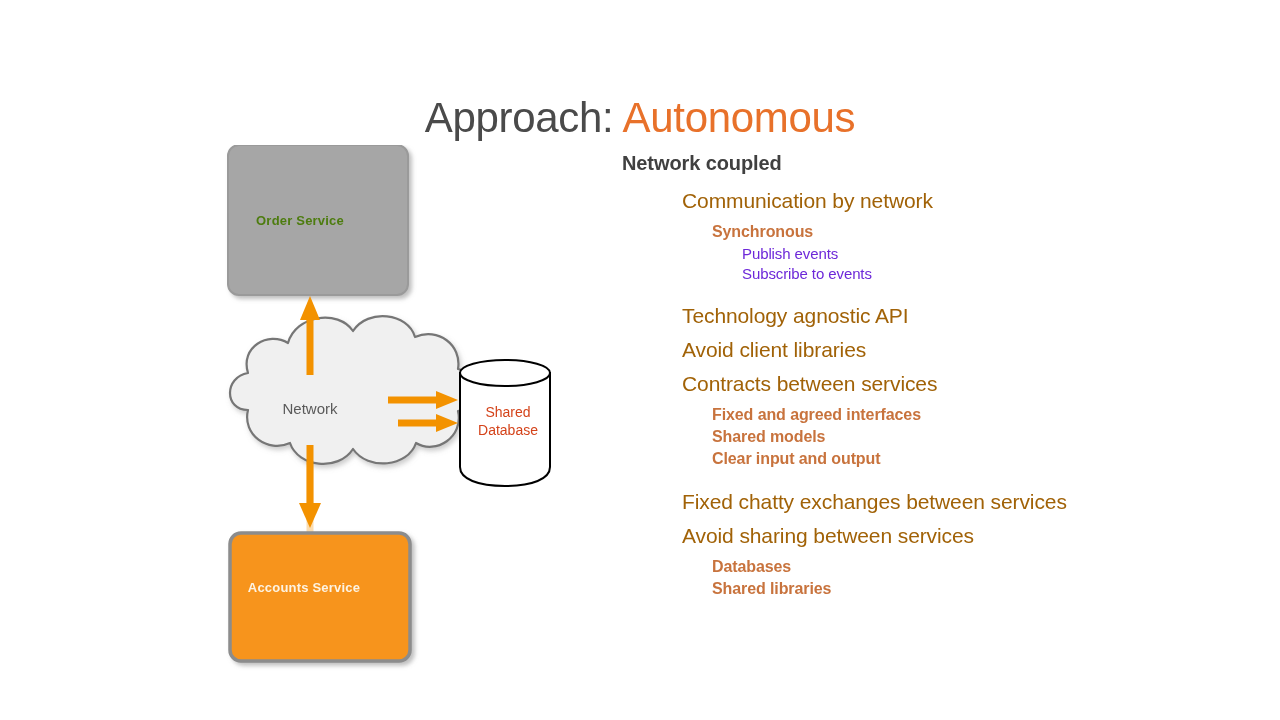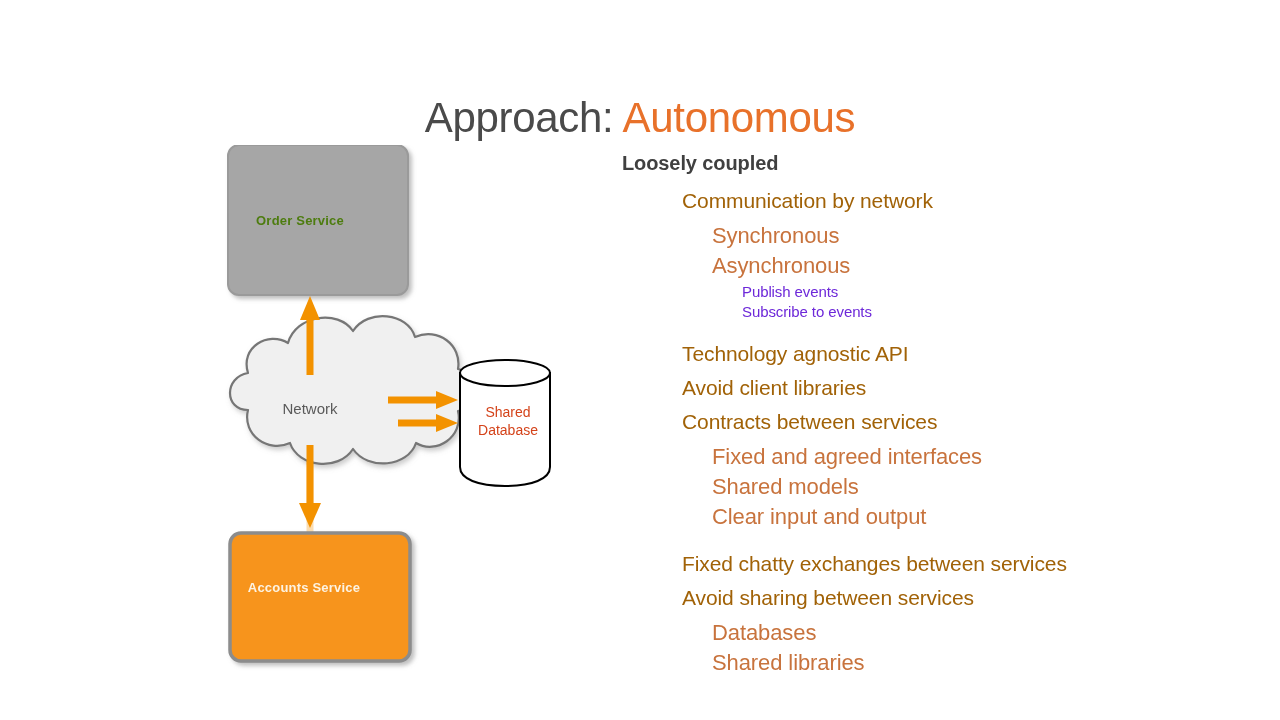--- a/index.html
+++ b/index.html
@@ -86,22 +86,22 @@
   }
   .lvl2 {
     font-size: 21px;
     font-weight: 400;
     color: #a16207;
     margin-left: 82px;
     margin-bottom: 10px;
     letter-spacing: -0.1px;
   }
   .lvl3 {
-    font-size: 22px;
-    font-weight: 400;
+    font-size: 16px;
+    font-weight: 700;
     color: #c8733d;
     margin-left: 112px;
     margin-bottom: 4px;
     letter-spacing: -0.1px;
   }
   .lvl4 {
     font-size: 15px;
     font-weight: 400;
     color: #6d28d9;
     margin-left: 142px;
@@ -183,24 +183,23 @@
   </svg>
 
   <div class="node-label" id="order-service-label">Order Service</div>
   <div class="node-label" id="network-label">Network</div>
   <div class="node-label" id="database-label">Shared
 Database</div>
   <div class="node-label" id="accounts-service-label">Accounts Service</div>
 </div>
 
 <div id="bullets">
-    <div class="bullet lvl1">Loosely coupled</div>
+    <div class="bullet lvl1">Network coupled</div>
     <div class="bullet lvl2">Communication by network</div>
     <div class="bullet lvl3">Synchronous</div>
-    <div class="bullet lvl3">Asynchronous</div>
     <div class="bullet lvl4">Publish events</div>
     <div class="bullet lvl4">Subscribe to events</div>
     <div class="bullet lvl2 gap-before">Technology agnostic API</div>
     <div class="bullet lvl2">Avoid client libraries</div>
     <div class="bullet lvl2">Contracts between services</div>
     <div class="bullet lvl3">Fixed and agreed interfaces</div>
     <div class="bullet lvl3">Shared models</div>
     <div class="bullet lvl3">Clear input and output</div>
     <div class="bullet lvl2 gap-before">Fixed chatty exchanges between services</div>
     <div class="bullet lvl2">Avoid sharing between services</div>

